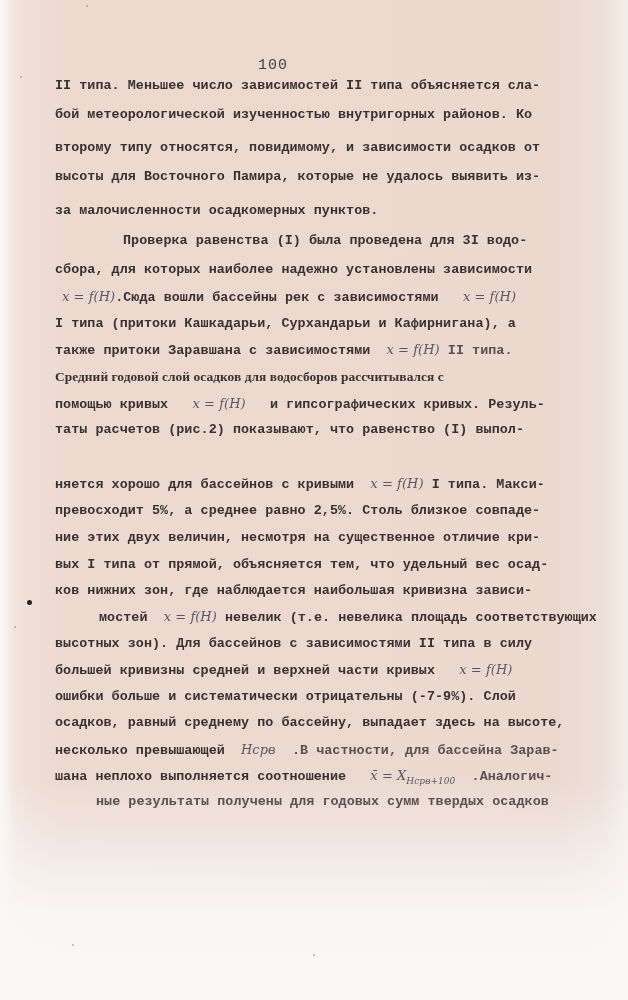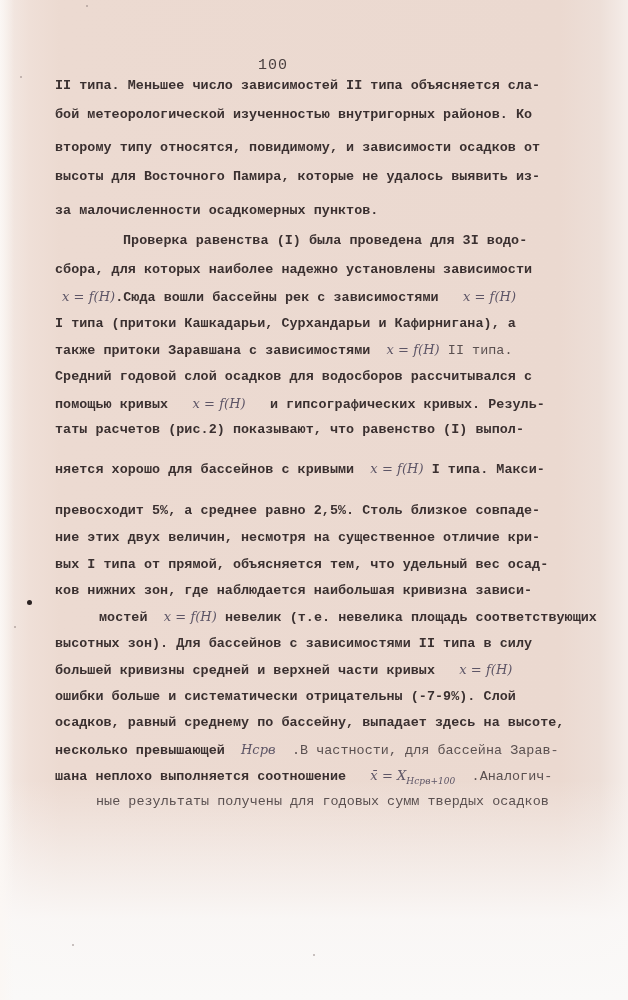--- a/index.html
+++ b/index.html
@@ -33,21 +33,21 @@
     }
     .line {
       position: absolute;
       left: 55px;
       white-space: nowrap;
       font-size: 13.4px;
       letter-spacing: 0.05px;
       font-weight: bold;
       color: #3a3030;
     }
-    .line .light { font-weight: normal; color: #5a5050; }
+    .line .light { font-weight: bold; color: #5a5050; }
     .hw {
       font-family: "DejaVu Serif", serif;
       font-style: italic;
       font-weight: normal;
       color: #5d5566;
       font-size: 13px;
     }
     .hw sub { font-size: 9px; }
     .dot {
       position: absolute;
@@ -79,29 +79,29 @@
   </div>
 
   <div class="line" style="top:262px;">сбора, для которых наиболее надежно установлены зависимости</div>
 
   <div class="line" style="top:316px;">I типа (притоки Кашкадарьи, Сурхандарьи и Кафирнигана), а</div>
 
   <div class="line" style="top:342px;">
     <span>также притоки Заравшана с зависимостями</span>&nbsp;&nbsp;<span class="hw">x = f(H)</span>&nbsp;<span class="light">II типа.</span>
   </div>
 
-  <div class="line" style="top:369px;">Средний годовой слой осадков для водосборов рассчитывался с</div>
+  <div class="line" style="top:369px;font-family:Liberation Serif, serif;">Средний годовой слой осадков для водосборов рассчитывался с</div>
 
   <div class="line" style="top:396px;">
     <span>помощью кривых</span>&nbsp;&nbsp;&nbsp;<span class="hw">x = f(H)</span>&nbsp;&nbsp;&nbsp;<span>и гипсографических кривых. Резуль-</span>
   </div>
 
   <div class="line" style="top:422px;">таты расчетов (рис.2) показывают, что равенство (I) выпол-</div>
 
-  <div class="line" style="top:461px;">
+  <div class="line" style="top:476px;">
     <span>няется хорошо для бассейнов с кривыми</span>&nbsp;&nbsp;<span class="hw">x = f(H)</span>&nbsp;<span>I типа. Макси-</span>
   </div>
 
 
   <div class="line" style="top:503px;">превосходит 5%, а среднее равно 2,5%. Столь близкое совпаде-</div>
   <div class="line" style="top:530px;">ние этих двух величин, несмотря на существенное отличие кри-</div>
   <div class="line" style="top:557px;">вых I типа от прямой, объясняется тем, что удельный вес осад-</div>
   <div class="line" style="top:583px;">ков нижних зон, где наблюдается наибольшая кривизна зависи-</div>
 
   <div class="line" style="top:609px;padding-left:44px;">

